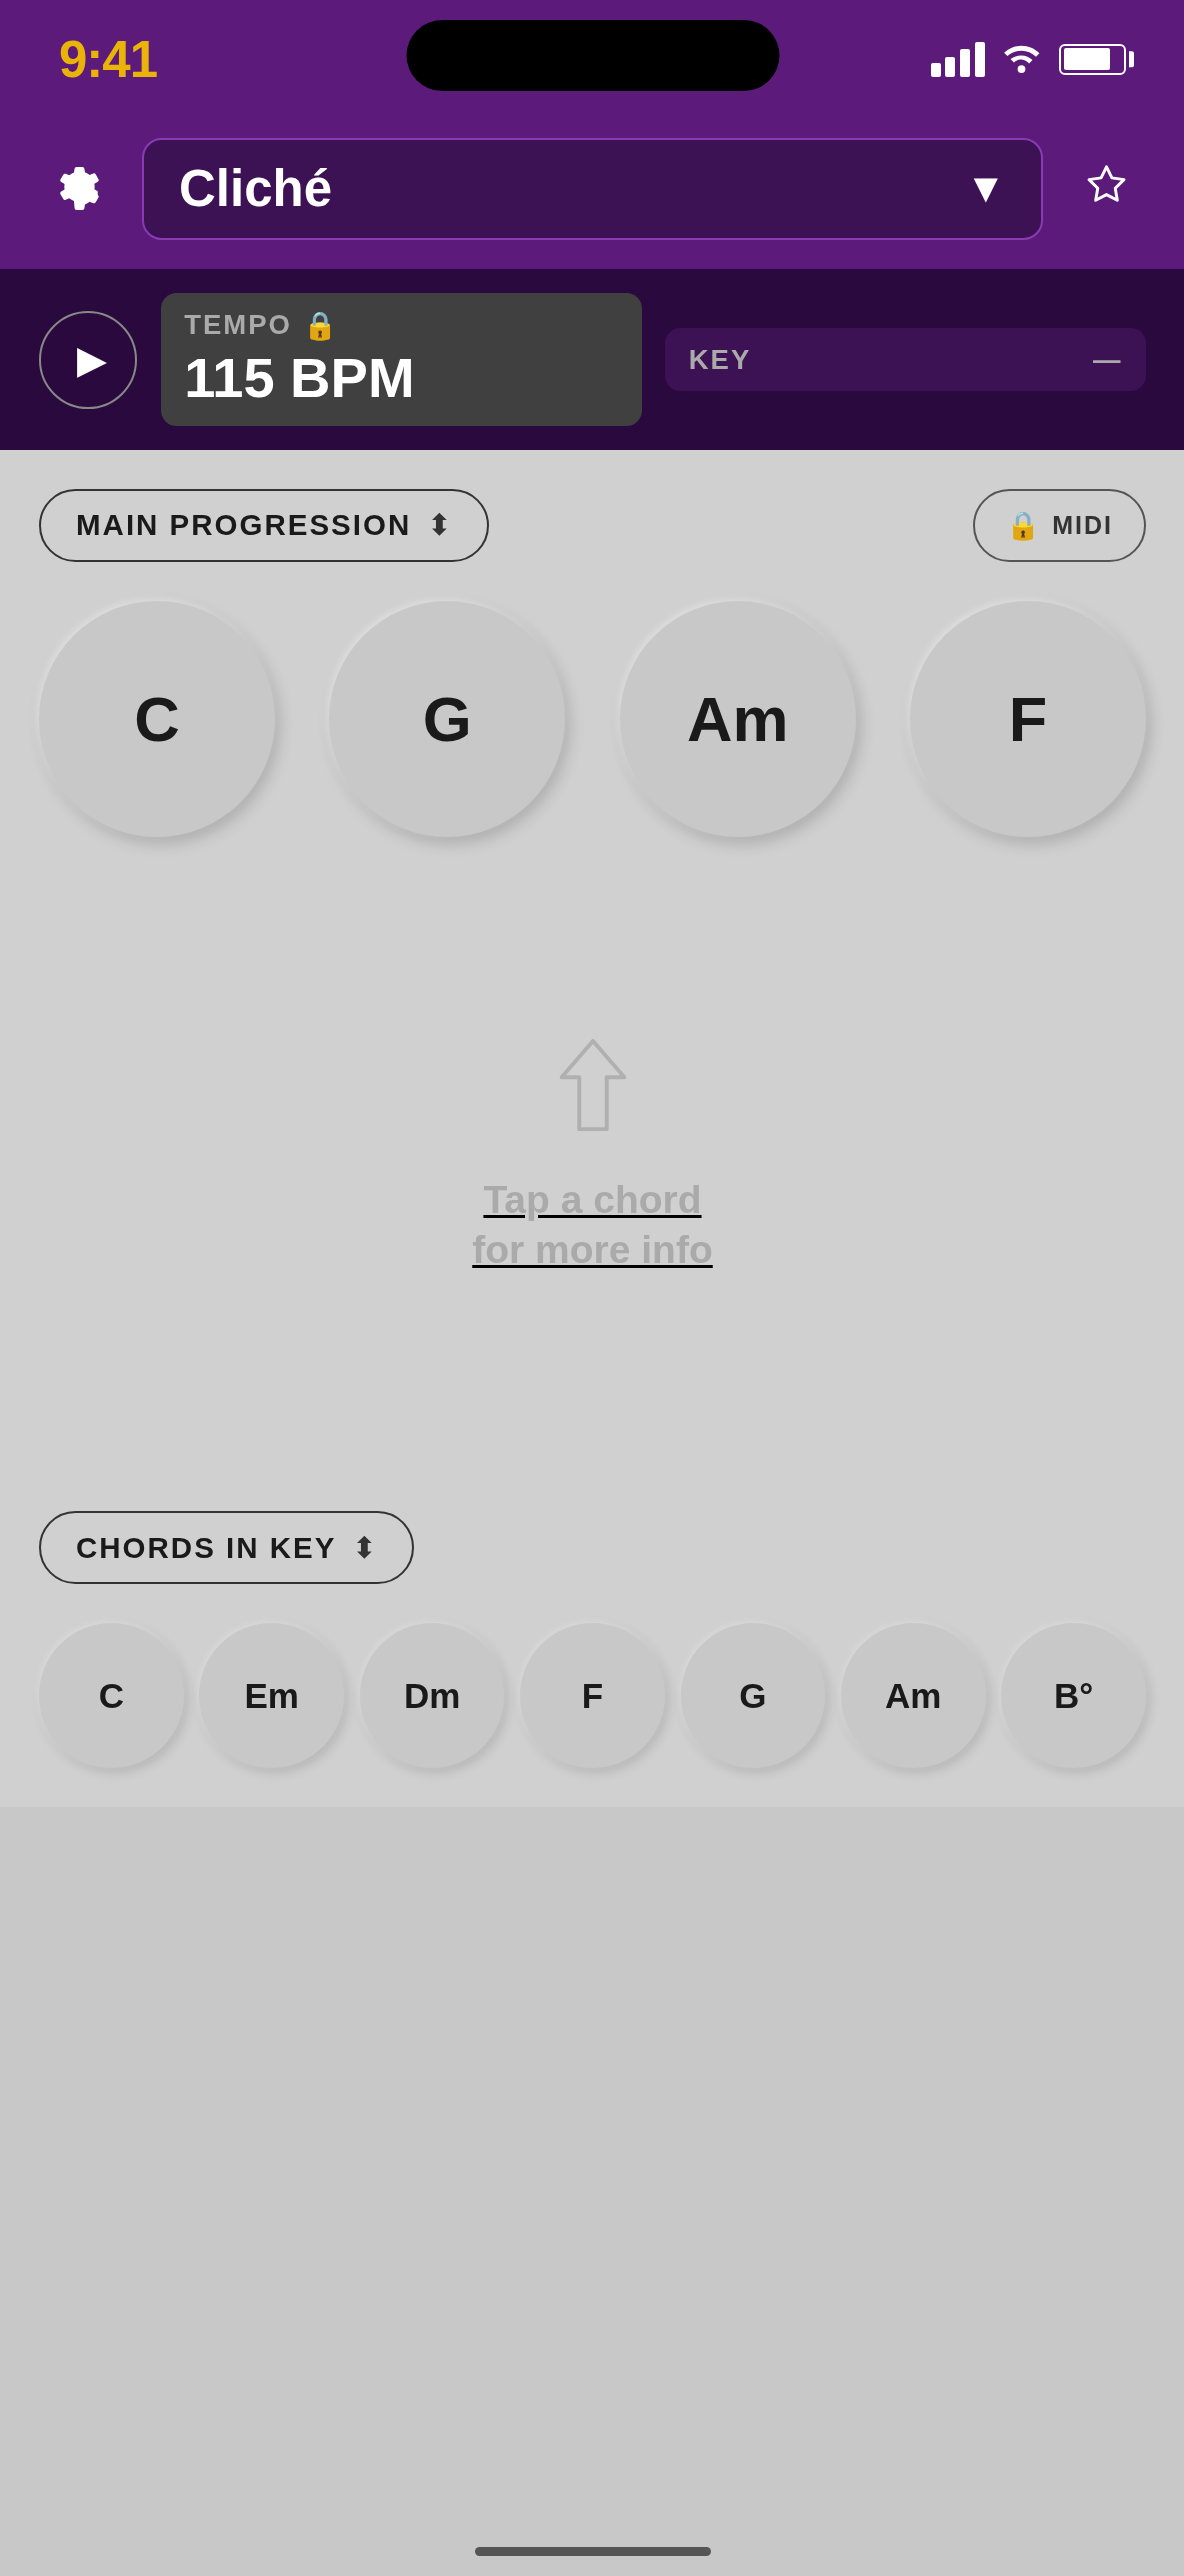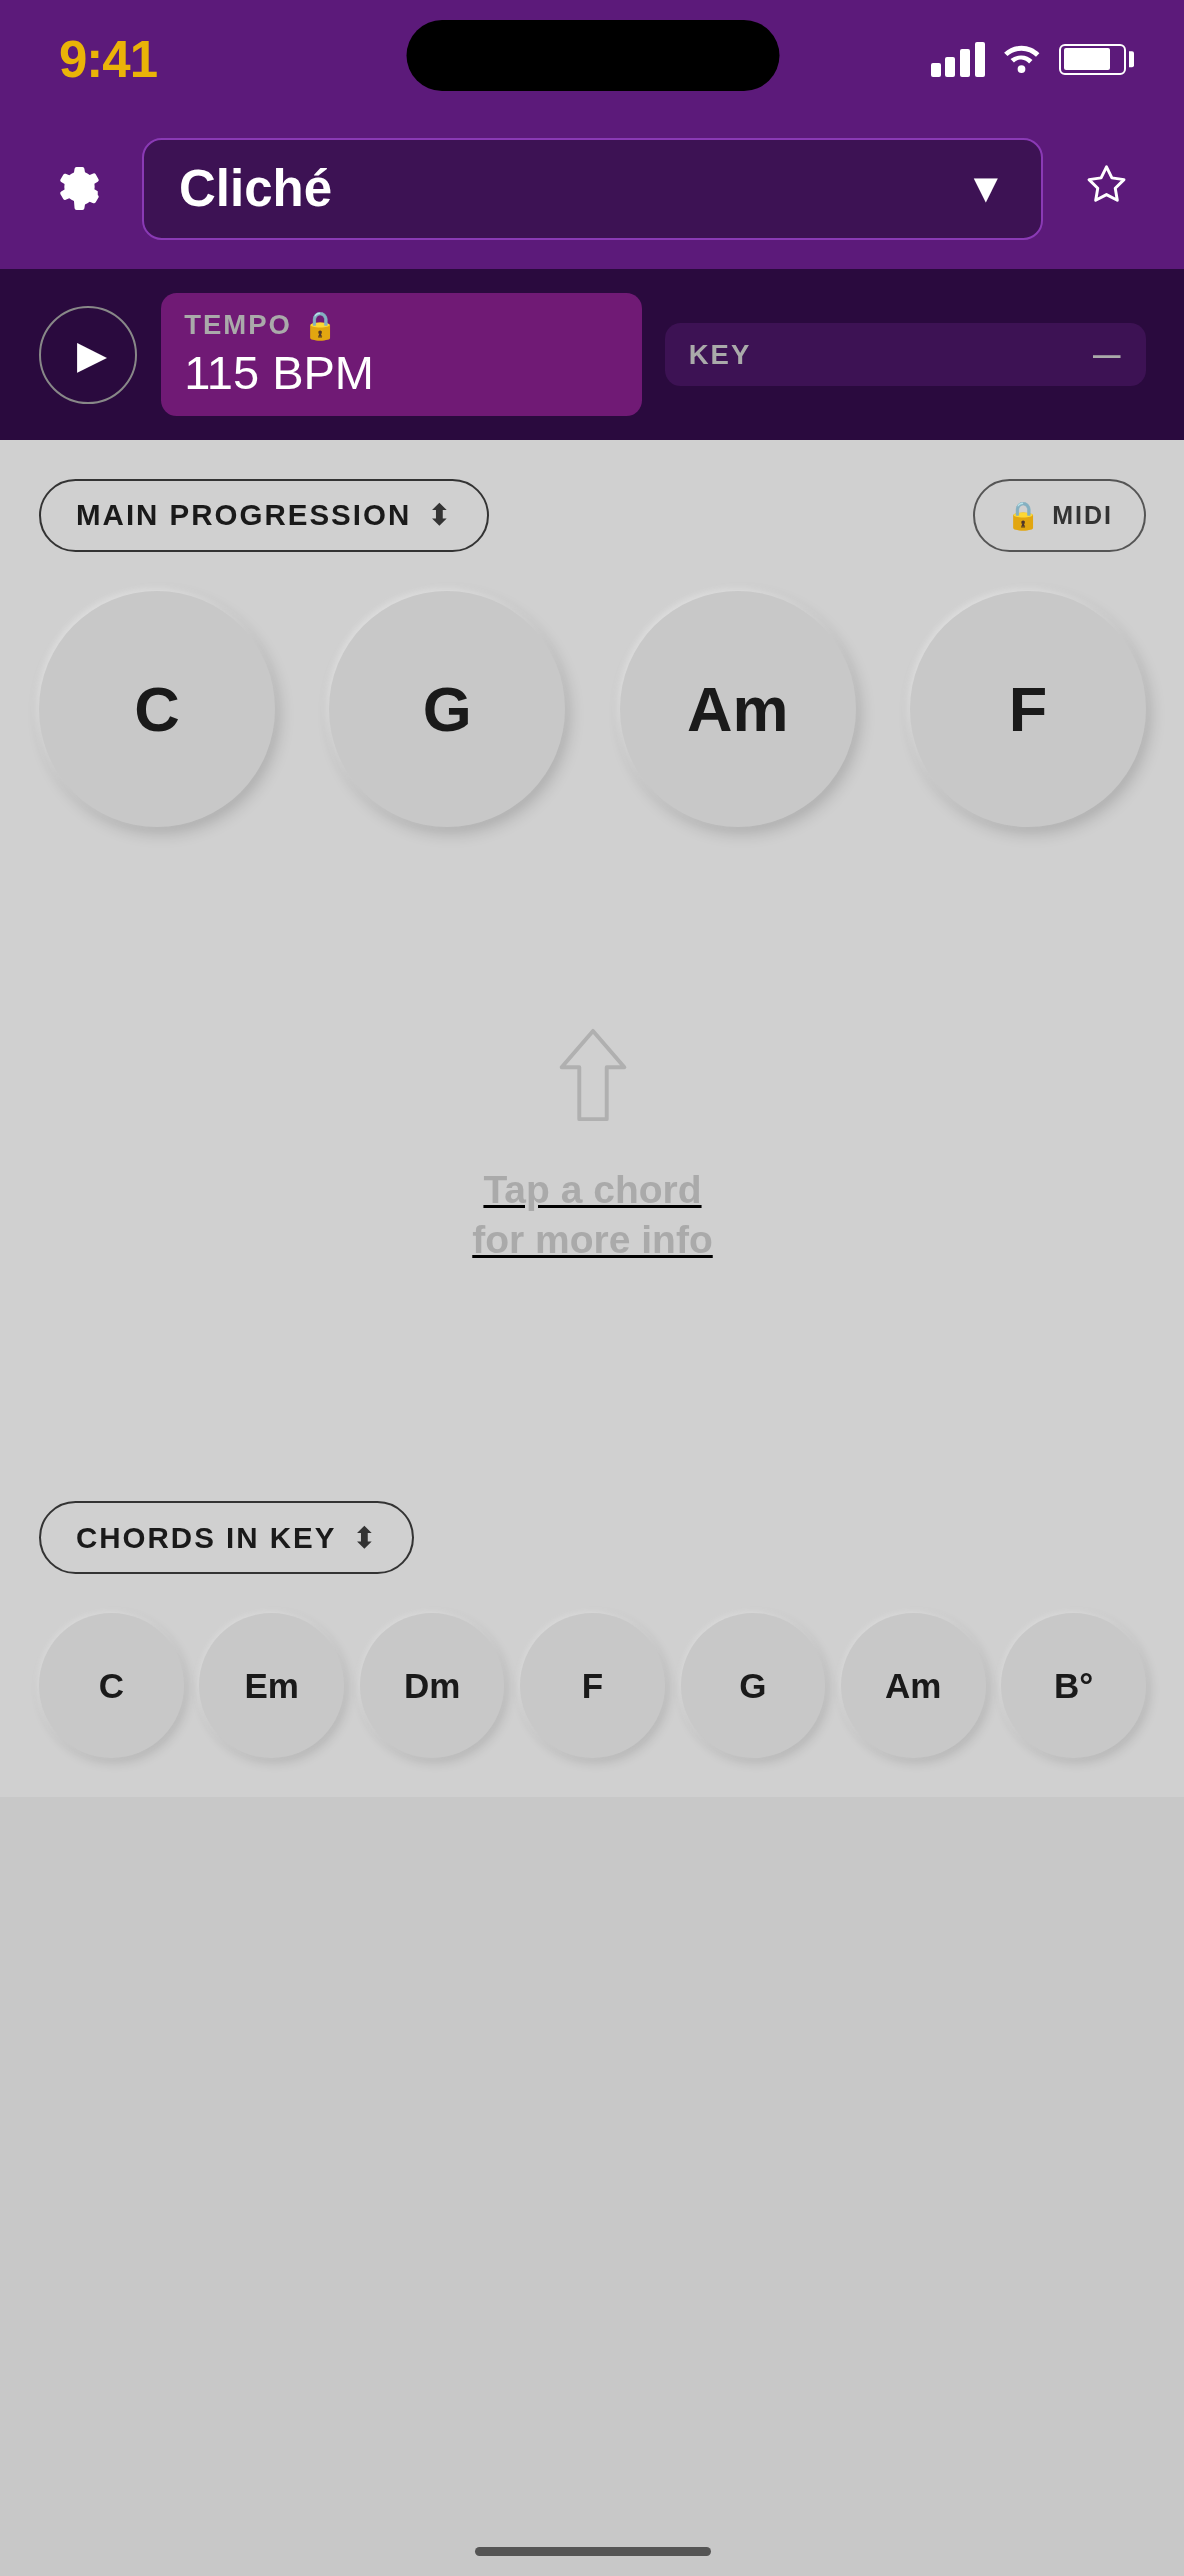--- a/index.html
+++ b/index.html
@@ -176,21 +176,21 @@
     }
 
     .play-icon {
       color: white;
       font-size: 39px;
       margin-left: 7.9px;
     }
 
     .tempo-box {
       flex: 1;
-      background: #701a75;
+      background: #404040;
       border-radius: 15.7px;
       padding: 15.7px 23.6px;
       position: relative;
     }
 
     .tempo-label {
       color: #aaa;
       font-size: 27.5px;
       font-weight: 600;
       letter-spacing: 2px;
@@ -199,22 +199,22 @@
       gap: 11.8px;
     }
 
     .lock-icon {
       font-size: 27.5px;
       color: #c9a227;
     }
 
     .tempo-value {
       color: white;
-      font-size: 47px;
-      font-weight: 400;
+      font-size: 56px;
+      font-weight: 700;
       margin-top: 3.9px;
     }
 
     .key-box {
       flex: 1;
       background: #3d1254;
       border-radius: 15.7px;
       padding: 15.7px 23.6px;
       position: relative;
     }

